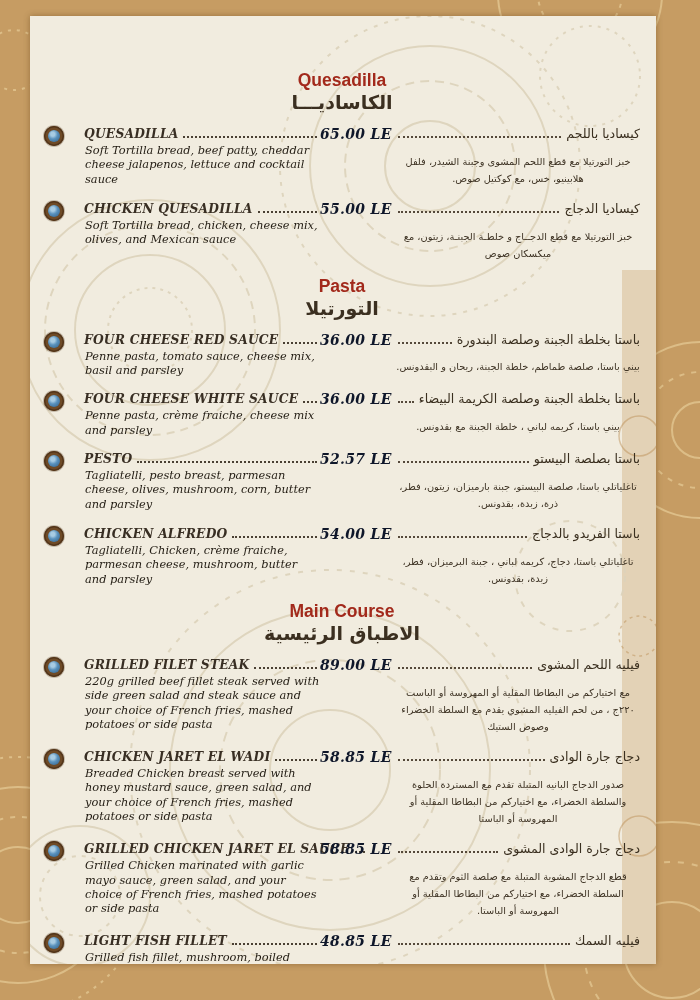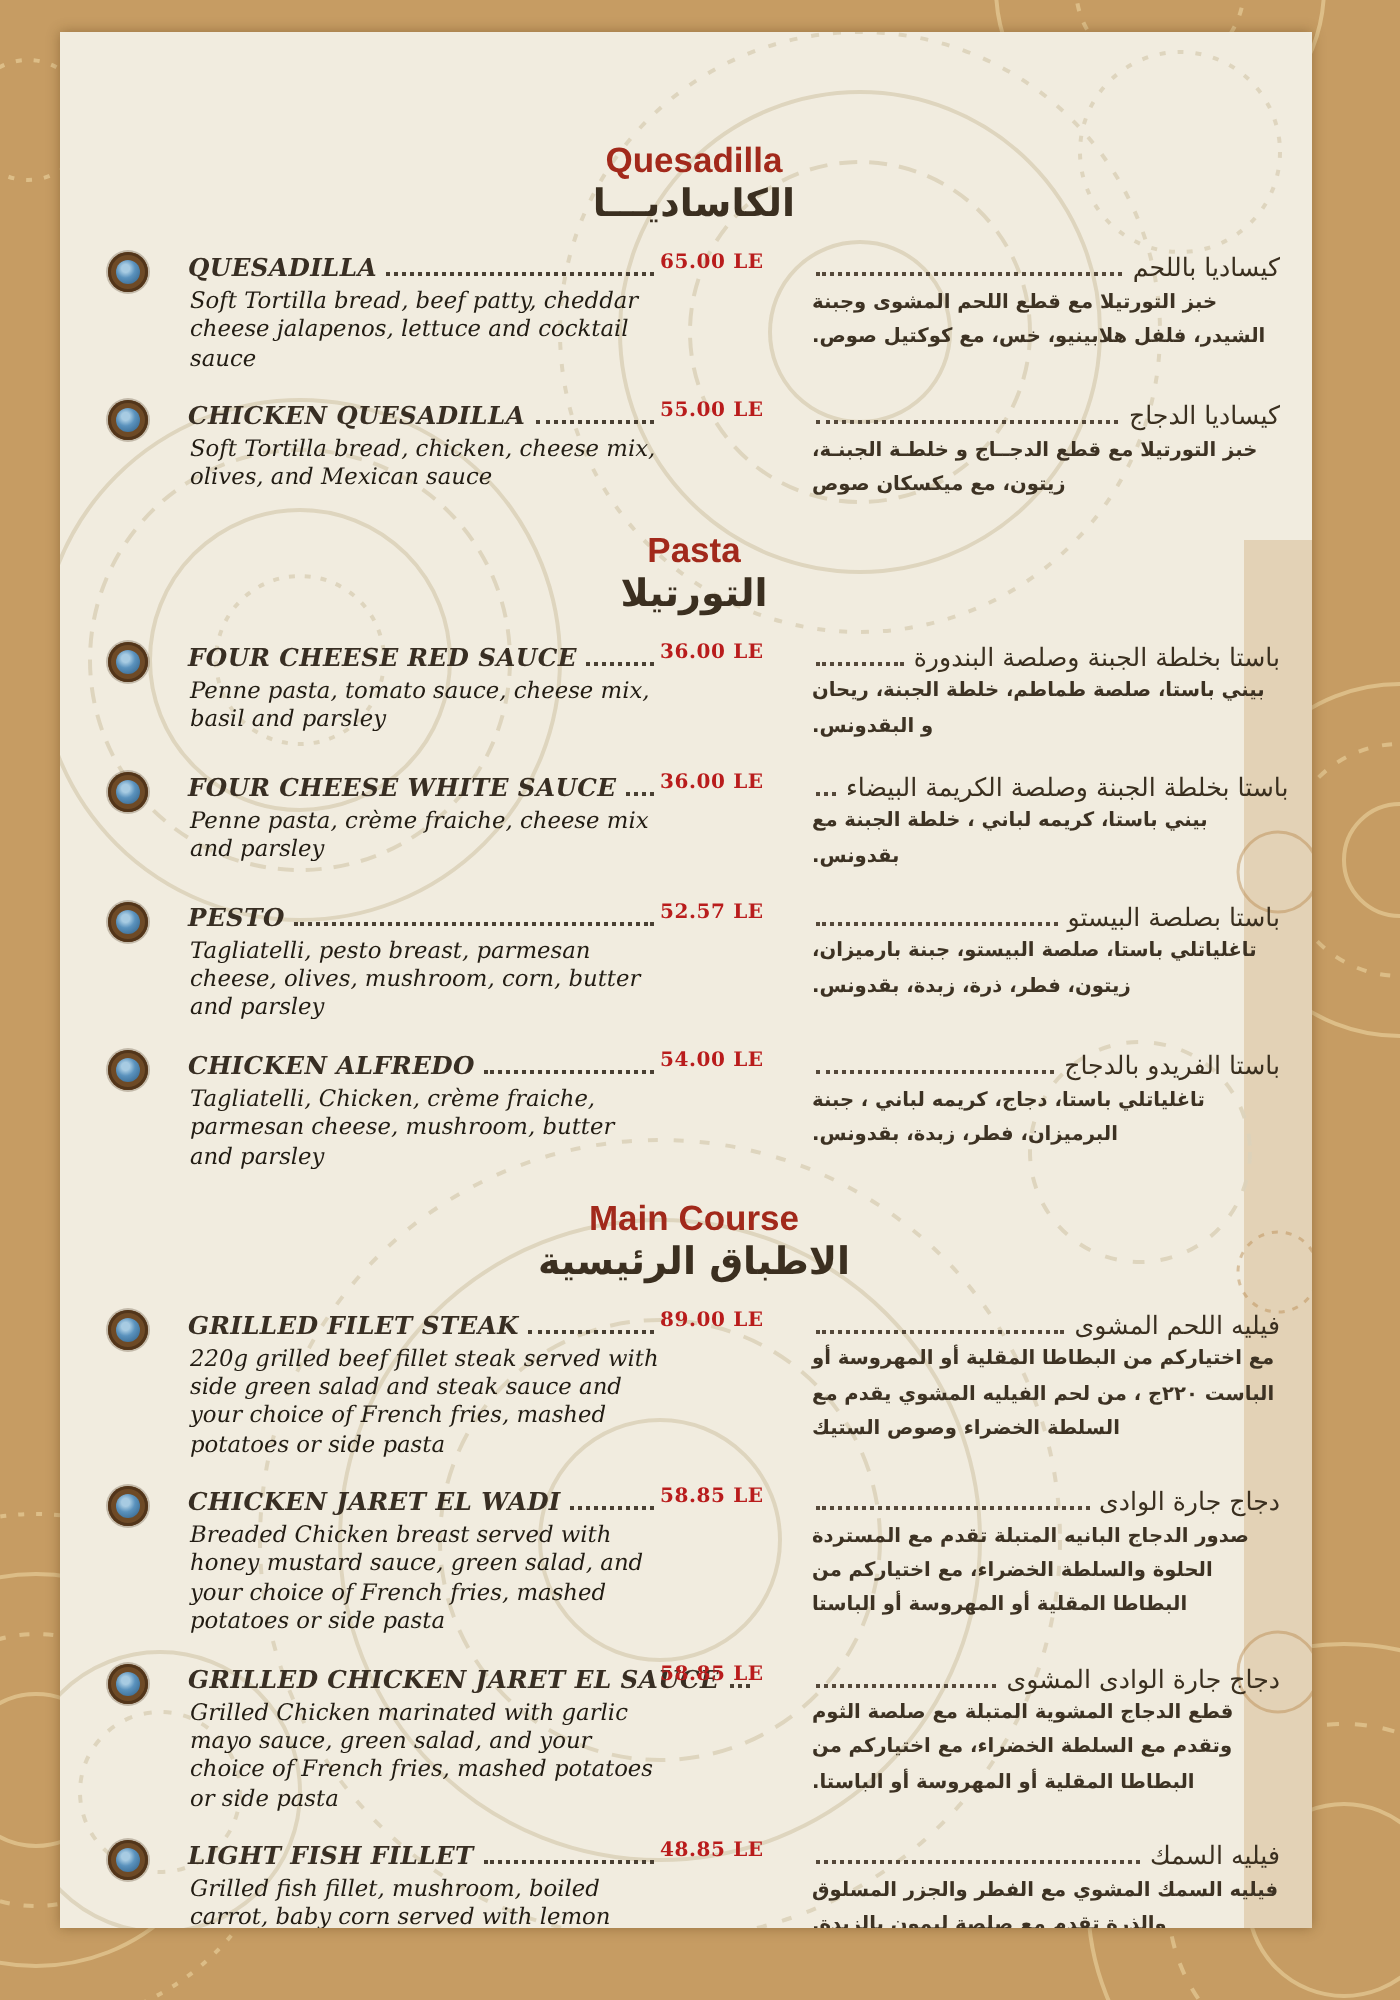--- a/index.html
+++ b/index.html
@@ -10,21 +10,20 @@
   }
   
   .frame-art{position:absolute;inset:0;z-index:0;}
   
   .page{
     position:absolute;left:30px;top:16px;right:44px;bottom:36px;
     background:#f1ecdf;
     z-index:1;
     box-shadow:0 0 6px rgba(90,60,20,.45);
     overflow:hidden;
-    padding-left:10px;
   }
   .page-art{position:absolute;inset:0;z-index:0;pointer-events:none;}
   .content{
     position:relative;z-index:1;
     padding:54px 16px 0 14px;
   }
   
   .menu-section{margin:0;}
   .menu-section + .menu-section{margin-top:14px;}
   .section-header{text-align:center;margin-bottom:10px;}
@@ -63,30 +62,30 @@
   }
   .leader{
     flex:1 1 auto;min-width:10px;margin:0 3px 3px 5px;
     border-bottom:2px dotted #4a4033;height:11px;
   }
   .desc-en{
     font-style:italic;font-size:11.4px;line-height:1.26;color:#221c13;
     padding-left:1px;margin-top:1px;
   }
   .col-price{
-    font-weight:700;font-size:10px;color:#b91c1c;
+    font-style:italic;font-weight:700;font-size:14px;color:#0f172a;
     white-space:nowrap;padding-top:1px;letter-spacing:.3px;
   }
   .col-ar{direction:rtl;font-family:"DejaVu Sans", sans-serif;color:#33291d;}
   .name-row-ar{display:flex;align-items:baseline;}
   .name-ar{
     font-weight:400;font-size:12.6px;color:#3a2f1f;white-space:nowrap;line-height:1.25;
   }
   .col-ar .leader{margin:0 5px 3px 2px;border-bottom-color:#55493a;}
-  .desc-ar{font-size:9.8px;line-height:1.75;color:#3d3223;margin-top:1px;text-align:left;font-weight:bold;}
+  .desc-ar{font-size:9.8px;line-height:1.75;color:#3d3223;margin-top:11px;text-align:center;}
 </style>
 </head>
 <body>
 
 <svg class="frame-art" width="700" height="1000" viewBox="0 0 700 1000">
   <g fill="none" stroke="#e4c994" stroke-width="2" opacity="0.75">
     <circle cx="18" cy="885" r="38"></circle>
     <circle cx="18" cy="885" r="68" stroke-dasharray="5 7"></circle>
     <circle cx="18" cy="885" r="98"></circle>
     <circle cx="18" cy="885" r="128" stroke-dasharray="3 6"></circle>

